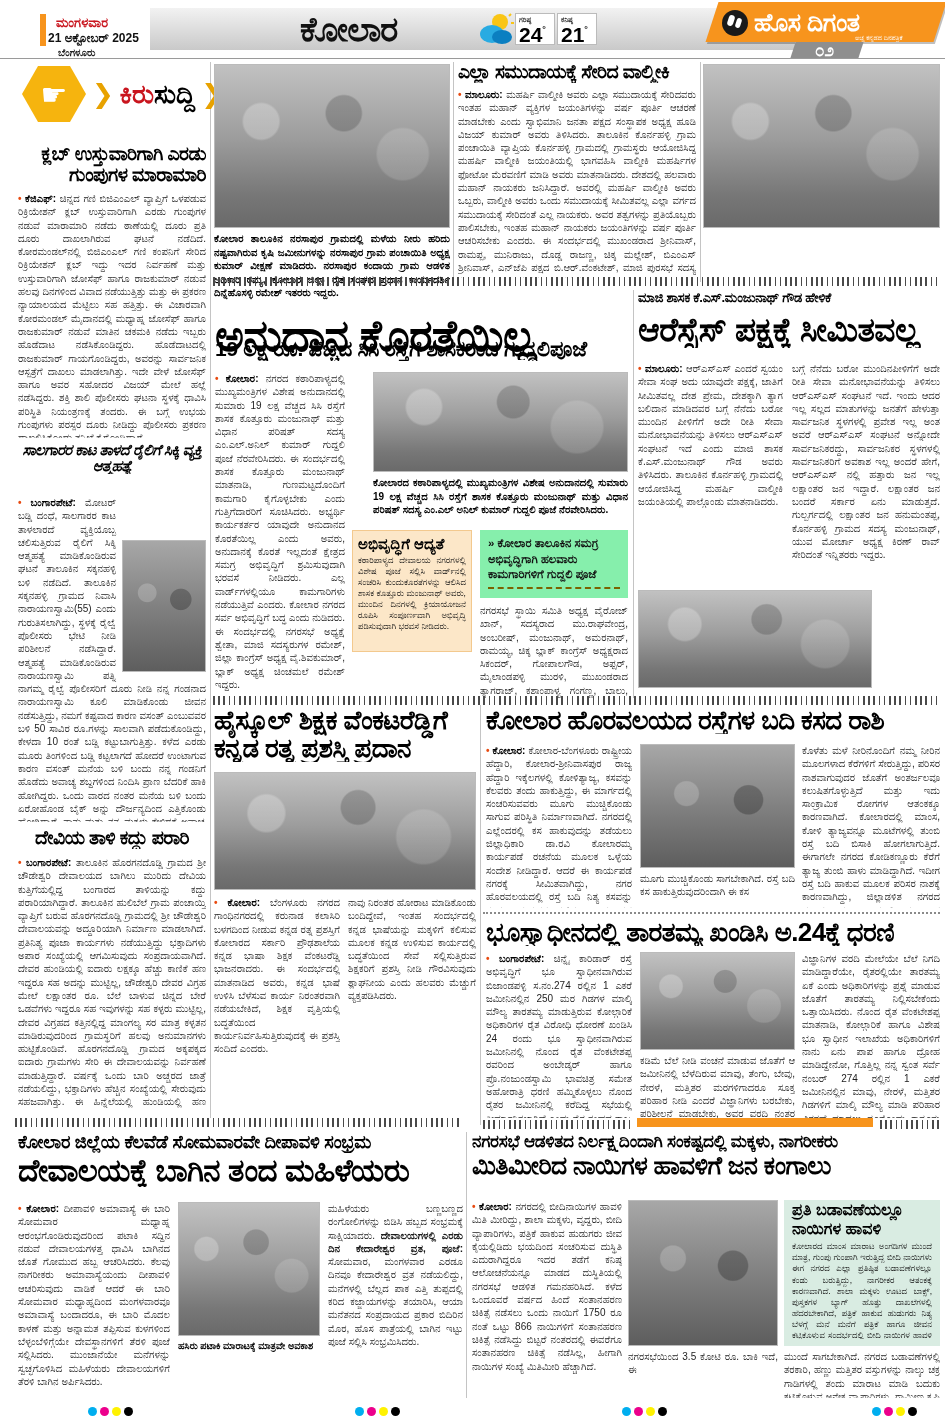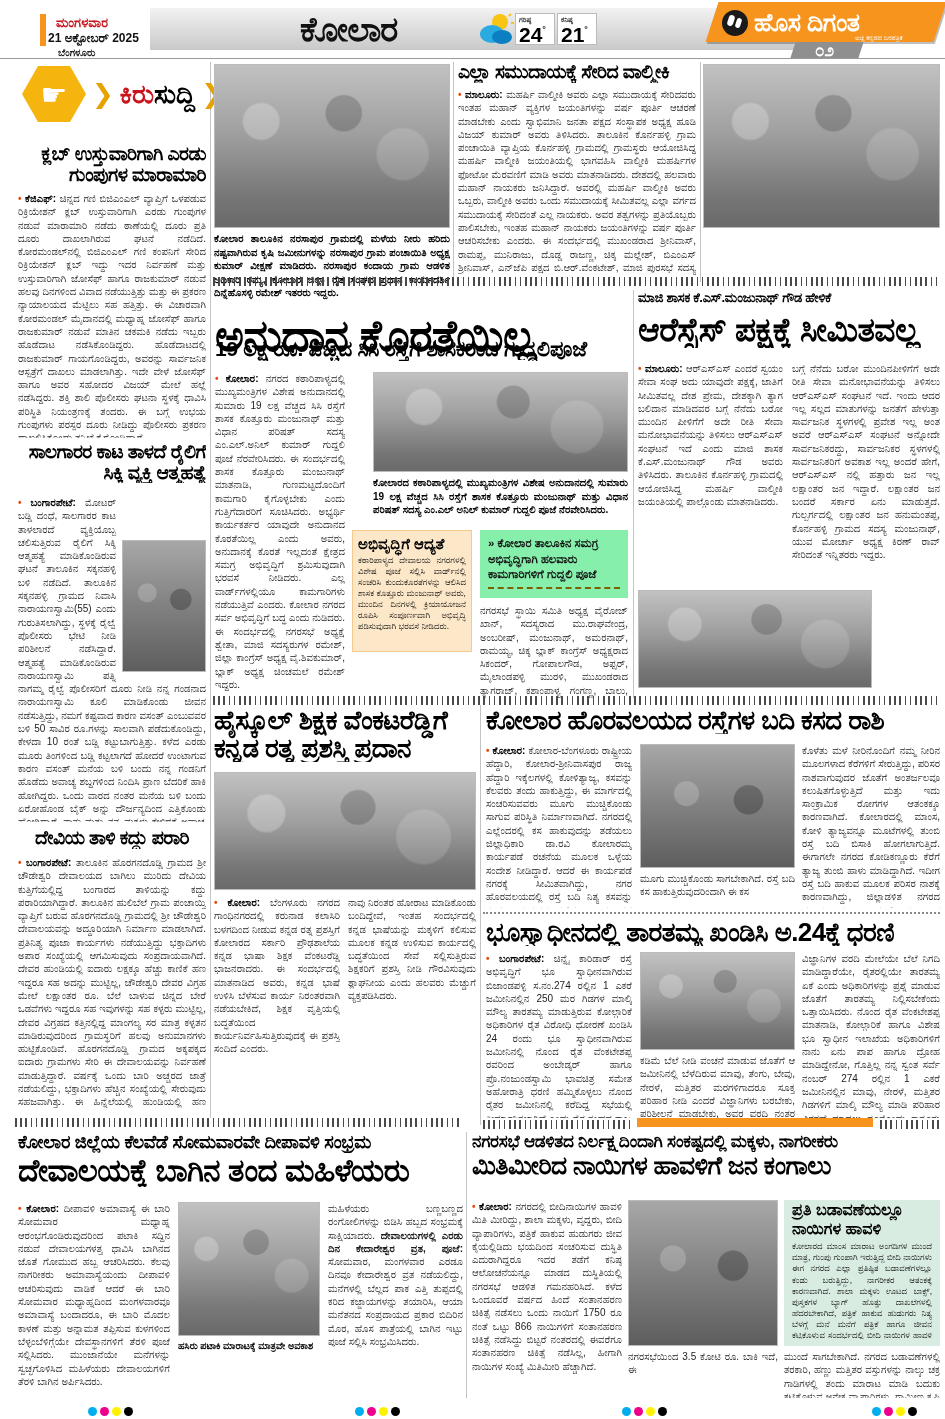--- a/index.html
+++ b/index.html
@@ -118,21 +118,21 @@
     <span class="chev" style="font-size:26px;">❯</span>
     <span style="font-size:26px;"><span class="ks-red">ಕಿರು</span><span class="ks-black">ಸುದ್ದಿ</span></span>
     <span class="chev" style="font-size:26px;">❯❯</span>
   </div>
 
   <div class="abs headline" style="left:18px;top:144px;width:188px;font-size:19px;text-align:right;">ಕ್ಲಬ್ ಉಸ್ತುವಾರಿಗಾಗಿ ಎರಡು ಗುಂಪುಗಳ ಮಾರಾಮಾರಿ</div>
   <div class="abs body-text" style="left:18px;top:192px;width:188px;height:246px;">
     <span class="dl">ಕೆಜಿಎಫ್</span><span>ಚಿನ್ನದ ಗಣಿ ಬಿಜಿಎಂಎಲ್ ವ್ಯಾಪ್ತಿಗೆ ಒಳಪಡುವ ರಿಕ್ರಿಯೇಶನ್ ಕ್ಲಬ್ ಉಸ್ತುವಾರಿಗಾಗಿ ಎರಡು ಗುಂಪುಗಳ ನಡುವೆ ಮಾರಾಮಾರಿ ನಡೆದು ಠಾಣೆಯಲ್ಲಿ ದೂರು ಪ್ರತಿ ದೂರು ದಾಖಲಾಗಿರುವ ಘಟನೆ ನಡೆದಿದೆ. ಕೋರಮಂಡಲ್‌ನಲ್ಲಿ ಬಿಜಿಎಂಎಲ್ ಗಣಿ ಕಂಪನಿಗೆ ಸೇರಿದ ರಿಕ್ರಿಯೇಶನ್ ಕ್ಲಬ್ ಇದ್ದು ಇದರ ನಿರ್ವಹಣೆ ಮತ್ತು ಉಸ್ತುವಾರಿಗಾಗಿ ಜೋಸೆಫ್ ಹಾಗೂ ರಾಜಕುಮಾರ್ ನಡುವೆ ಹಲವು ದಿನಗಳಿಂದ ವಿವಾದ ನಡೆಯುತ್ತಿತ್ತು ಮತ್ತು ಈ ಪ್ರಕರಣ ನ್ಯಾಯಾಲಯದ ಮೆಟ್ಟಿಲು ಸಹ ಹತ್ತಿತ್ತು. ಈ ವಿಚಾರವಾಗಿ ಕೋರಮಂಡಲ್ ಮೈದಾನದಲ್ಲಿ ಮಧ್ಯಾಹ್ನ ಜೋಸೆಫ್ ಹಾಗೂ ರಾಜಕುಮಾರ್ ನಡುವೆ ಮಾತಿನ ಚಕಮಕಿ ನಡೆದು ಇಬ್ಬರು ಹೊಡೆದಾಟ ನಡೆಸಿಕೊಂಡಿದ್ದರು. ಹೊಡೆದಾಟದಲ್ಲಿ ರಾಜಕುಮಾರ್ ಗಾಯಗೊಂಡಿದ್ದರು, ಅವರನ್ನು ಸಾರ್ವಜನಿಕ ಆಸ್ಪತ್ರೆಗೆ ದಾಖಲು ಮಾಡಲಾಗಿತ್ತು. ಇದೇ ವೇಳೆ ಜೋಸೆಫ್ ಹಾಗೂ ಅವರ ಸಹೋದರ ವಿಜಯ್ ಮೇಲೆ ಹಲ್ಲೆ ನಡೆಸಿದ್ದರು. ಶಕ್ತಿ ಶಾಲಿ ಪೊಲೀಸರು ಘಟನಾ ಸ್ಥಳಕ್ಕೆ ಧಾವಿಸಿ ಪರಿಸ್ಥಿತಿ ನಿಯಂತ್ರಣಕ್ಕೆ ತಂದರು. ಈ ಬಗ್ಗೆ ಉಭಯ ಗುಂಪುಗಳು ಪರಸ್ಪರ ದೂರು ನೀಡಿದ್ದು ಪೊಲೀಸರು ಪ್ರಕರಣ ದಾಖಲಿಸಿಕೊಂಡು ತನಿಖೆ ಕೈಗೊಂಡಿದ್ದಾರೆ.</span>
   </div>
 
-  <div class="abs headline" style="left:18px;top:442px;width:188px;font-size:19px;text-align:right;">ಸಾಲಗಾರರ ಕಾಟ ತಾಳದೆ ರೈಲಿಗೆ ಸಿಕ್ಕಿ ವ್ಯಕ್ತಿ ಆತ್ಮಹತ್ಯೆ</div>
+  <div class="abs headline" style="left:18px;top:442px;width:188px;font-size:15px;text-align:center;font-style:italic;">ಸಾಲಗಾರರ ಕಾಟ ತಾಳದೆ ರೈಲಿಗೆ ಸಿಕ್ಕಿ ವ್ಯಕ್ತಿ ಆತ್ಮಹತ್ಯೆ</div>
   <div class="abs body-text" style="left:18px;top:496px;width:188px;height:326px;">
     <div class="photo dark" style="float:right;width:84px;height:132px;margin:44px 0 4px 6px;"></div>
     <span class="dl">ಬಂಗಾರಪೇಟೆ</span><span>ಮೋಟರ್ ಬಡ್ಡಿ ದಂಧೆ, ಸಾಲಗಾರರ ಕಾಟ ತಾಳಲಾರದೆ ವ್ಯಕ್ತಿಯೊಬ್ಬ ಚಲಿಸುತ್ತಿರುವ ರೈಲಿಗೆ ಸಿಕ್ಕಿ ಆತ್ಮಹತ್ಯೆ ಮಾಡಿಕೊಂಡಿರುವ ಘಟನೆ ತಾಲೂಕಿನ ಸಕ್ಕನಹಳ್ಳಿ ಬಳಿ ನಡೆದಿದೆ. ತಾಲೂಕಿನ ಸಕ್ಕನಹಳ್ಳಿ ಗ್ರಾಮದ ನಿವಾಸಿ ನಾರಾಯಣಸ್ವಾಮಿ(55) ಎಂದು ಗುರುತಿಸಲಾಗಿದ್ದು, ಸ್ಥಳಕ್ಕೆ ರೈಲ್ವೆ ಪೊಲೀಸರು ಭೇಟಿ ನೀಡಿ ಪರಿಶೀಲನೆ ನಡೆಸಿದ್ದಾರೆ. ಆತ್ಮಹತ್ಯೆ ಮಾಡಿಕೊಂಡಿರುವ ನಾರಾಯಣಸ್ವಾಮಿ ಪತ್ನಿ ನಾಗಮ್ಮ ರೈಲ್ವೆ ಪೊಲೀಸರಿಗೆ ದೂರು ನೀಡಿ ನನ್ನ ಗಂಡನಾದ ನಾರಾಯಣಸ್ವಾಮಿ ಕೂಲಿ ಮಾಡಿಕೊಂಡು ಜೀವನ ನಡೆಸುತ್ತಿದ್ದು, ನಮಗೆ ಕಷ್ಟವಾದ ಕಾರಣ ವಸಂತ್ ಎಂಬುವವರ ಬಳಿ 50 ಸಾವಿರ ರೂ.ಗಳನ್ನು ಸಾಲವಾಗಿ ಪಡೆದುಕೊಂಡಿದ್ದು, ಕೇಳದಾ 10 ರಂತೆ ಬಡ್ಡಿ ಕಟ್ಟುಬಾಗುತ್ತಿತ್ತು. ಕಳೆದ ಎರಡು ಮೂರು ತಿಂಗಳಿಂದ ಬಡ್ಡಿ ಕಟ್ಟಲಾಗದೆ ಹೋದರೆ ಉಂಟಾಗುವ ಕಾರಣ ವಸಂತ್ ಮನೆಯ ಬಳಿ ಬಂದು ನನ್ನ ಗಂಡನಿಗೆ ಹೊಡೆದು ಅವಾಚ್ಯ ಶಬ್ದಗಳಿಂದ ನಿಂದಿಸಿ ಪ್ರಾಣ ಬೆದರಿಕೆ ಹಾಕಿ ಹೋಗಿದ್ದರು. ಒಂದು ವಾರದ ನಂತರ ಮನೆಯ ಬಳಿ ಬಂದು ಏರೋಹೊಂಡ ಬೈಕ್ ಅನ್ನು ದೌರ್ಜನ್ಯದಿಂದ ಎತ್ತಿಕೊಂಡು ಹೋಗಿದ್ದಾರೆ. ನಾನು ಮತ್ತು ನನ್ನ ಮಕ್ಕಳು ಕೇಳಿದಕ್ಕೆ ಅವಾಚ್ಯ ಶಬ್ದಗಳಿಂದ ನಿಂದಿಸಿ ಅವನು ನನ್ನ ಕಣ್ಣಿಗೆ ಕಾಣಿಸಿದರೆ ಕೊಲೆ ಮಾಡುವುದಾಗಿ ಬೆದರಿಕೆ ಹಾಕಿದ್ದರು. ತದನಂತರ ಈ ಮಾನಸಿಕ ಹಿಂಸೆ ಪದೆಯಬಾಗದೆ ಅವಮಾನದಿಂದ ನನ್ನ ಗಂಡ ಚಲಿಸುತ್ತಿರುವ ರೈಲಿಗೆ ಸಿಕ್ಕಿ ಆತ್ಮಹತ್ಯೆ ಮಾಡಿಕೊಂಡಿದ್ದಾರೆ ಎಂದು ಪತ್ನಿ ದೂರಿನಲ್ಲಿ ತಿಳಿಸಿದ್ದು, ಈ ಆತ್ಮಹತ್ಯೆಗೆ ಕಾರಣವಾದವರನ್ನು ಬಂಧಿಸಿ ಸೂಕ್ತ ನ್ಯಾಯ ದೊರಕಿಸಿಕೊಡಬೇಕೆಂದು ಕೋರಿದ್ದಾರೆ. ಈ ಬಗ್ಗೆ ರೈಲ್ವೆ ಪೊಲೀಸರು ಪ್ರಕರಣ ದಾಖಲಿಸಿಕೊಂಡು ಮುಂದಿನ ತನಿಖೆ ಕೈಗೊಂಡಿದ್ದಾರೆ.</span>
   </div>
 
   <div class="abs headline" style="left:18px;top:828px;width:188px;font-size:19px;text-align:center;">ದೇವಿಯ ತಾಳಿ ಕದ್ದು ಪರಾರಿ</div>
   <div class="abs body-text" style="left:18px;top:856px;width:188px;height:256px;">
     <span class="dl">ಬಂಗಾರಪೇಟೆ</span><span>ತಾಲೂಕಿನ ಹೊರಗನದೊಡ್ಡಿ ಗ್ರಾಮದ ಶ್ರೀ ಚೌಡೇಶ್ವರಿ ದೇವಾಲಯದ ಬಾಗಿಲು ಮುರಿದು ದೇವಿಯ ಕುತ್ತಿಗೆಯಲ್ಲಿದ್ದ ಬಂಗಾರದ ತಾಳಿಯನ್ನು ಕದ್ದು ಪರಾರಿಯಾಗಿದ್ದಾರೆ. ತಾಲೂಕಿನ ಹುಲಿಬೆಲೆ ಗ್ರಾಮ ಪಂಚಾಯ್ತಿ ವ್ಯಾಪ್ತಿಗೆ ಬರುವ ಹೊರಗನದೊಡ್ಡಿ ಗ್ರಾಮದಲ್ಲಿ ಶ್ರೀ ಚೌಡೇಶ್ವರಿ ದೇವಾಲಯವನ್ನು ಅದ್ದೂರಿಯಾಗಿ ನಿರ್ಮಾಣ ಮಾಡಲಾಗಿದೆ. ಪ್ರತಿನಿತ್ಯ ಪೂಜಾ ಕಾರ್ಯಗಳು ನಡೆಯುತ್ತಿದ್ದು ಭಕ್ತಾದಿಗಳು ಅಪಾರ ಸಂಖ್ಯೆಯಲ್ಲಿ ಆಗಮಿಸುವುದು ಸಂಪ್ರದಾಯವಾಗಿದೆ. ದೇವರ ಹುಂಡಿಯಲ್ಲಿ ಐದಾರು ಲಕ್ಷಕ್ಕೂ ಹೆಚ್ಚು ಕಾಣಿಕೆ ಹಣ ಇದ್ದರೂ ಸಹ ಅದನ್ನು ಮುಟ್ಟಿಲ್ಲ, ಚೌಡೇಶ್ವರಿ ದೇವರ ವಿಗ್ರಹ ಮೇಲೆ ಲಕ್ಷಾಂತರ ರೂ. ಬೆಲೆ ಬಾಳುವ ಚಿನ್ನದ ಬೇರೆ ಒಡವೆಗಳು ಇದ್ದರೂ ಸಹ ಇವುಗಳನ್ನು ಸಹ ಕಳ್ಳರು ಮುಟ್ಟಿಲ್ಲ, ದೇವರ ವಿಗ್ರಹದ ಕತ್ತಿನಲ್ಲಿದ್ದ ಮಾಂಗಲ್ಯ ಸರ ಮಾತ್ರ ಕಳ್ಳತನ ಮಾಡಿರುವುದರಿಂದ ಗ್ರಾಮಸ್ಥರಿಗೆ ಹಲವು ಅನುಮಾನಗಳು ಹುಟ್ಟಿಕೊಂಡಿವೆ. ಹೊರಗನದೊಡ್ಡಿ ಗ್ರಾಮದ ಅಕ್ಕಪಕ್ಕದ ಐದಾರು ಗ್ರಾಮಗಳು ಸೇರಿ ಈ ದೇವಾಲಯವನ್ನು ನಿರ್ವಹಣೆ ಮಾಡುತ್ತಿದ್ದಾರೆ. ವರ್ಷಕ್ಕೆ ಒಂದು ಬಾರಿ ಅಚ್ಚರದ ಜಾತ್ರೆ ನಡೆಯಲಿದ್ದು, ಭಕ್ತಾದಿಗಳು ಹೆಚ್ಚಿನ ಸಂಖ್ಯೆಯಲ್ಲಿ ಸೇರುವುದು ಸಹಜವಾಗಿತ್ತು. ಈ ಹಿನ್ನೆಲೆಯಲ್ಲಿ ಹುಂಡಿಯಲ್ಲಿ ಹಣ ಹೆಚ್ಚಾಗಿದ್ದರೂ ಹಾಗೂ ದೇವರ ಮೇಲೆ ಇದ್ದ ಬಂಗಾರದ ಒಡವೆಗಳನ್ನು ಬಿಟ್ಟು ಕೇವಲ ಮಾಂಗಲ್ಯ ಸರ ಮಾತ್ರ ಕಳ್ಳತನ ಮಾಡಿದ್ದಾರೆ.</span>
   </div>
 

